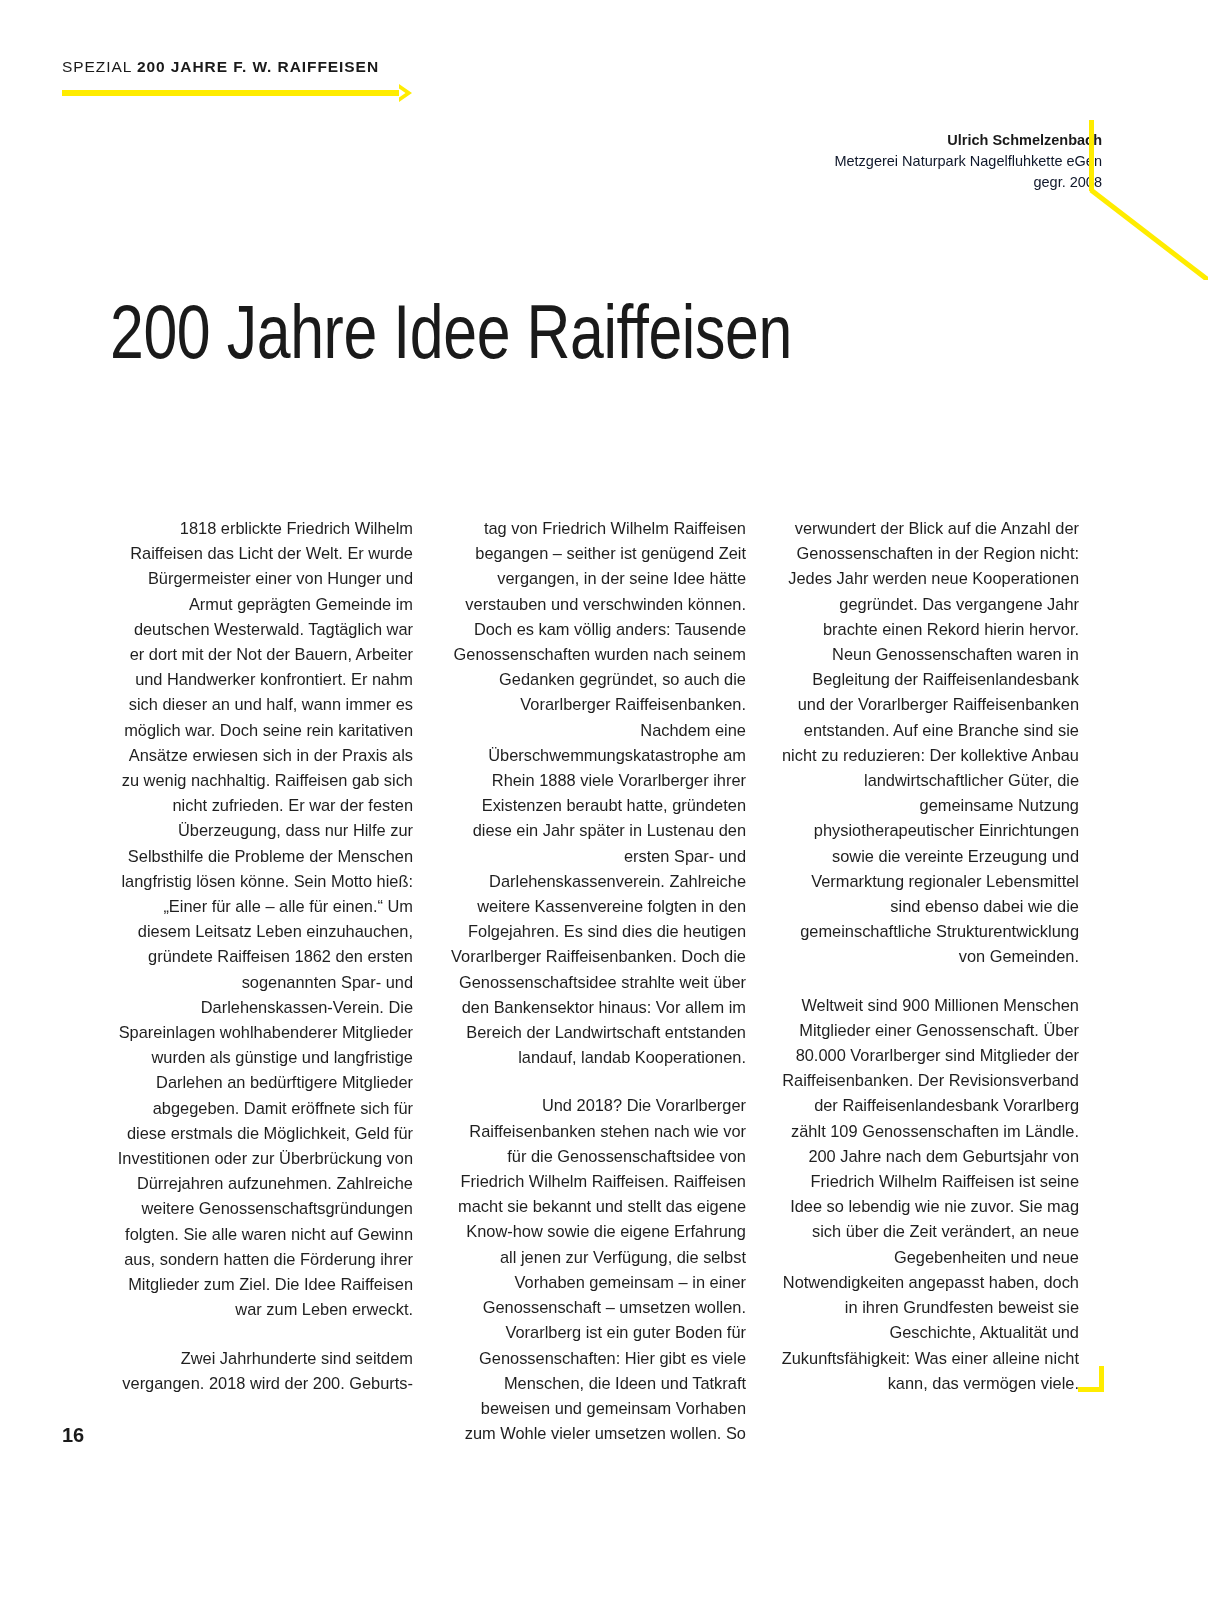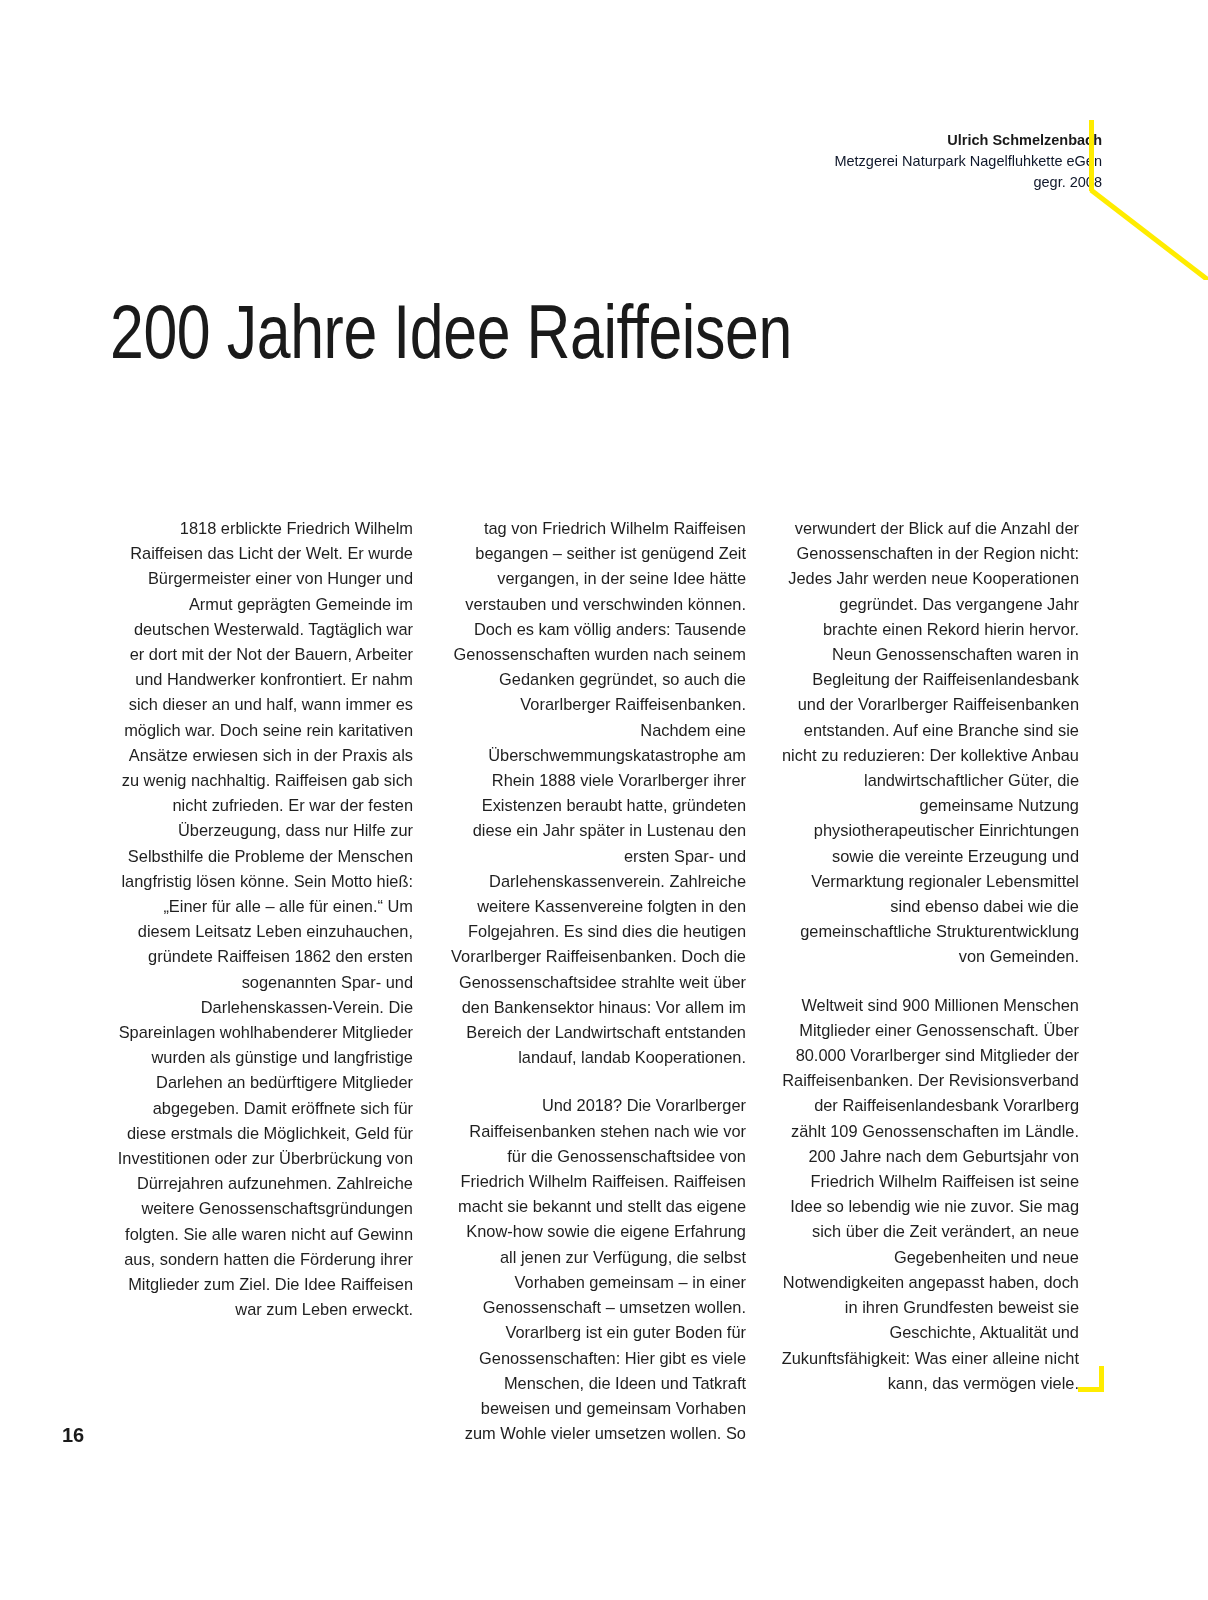--- a/index.html
+++ b/index.html
@@ -166,20 +166,31 @@
     font-size: 20px;
     font-weight: 700;
     color: #1a1a1a;
   }
 </style>
 </head>
 <body>
 
 <div class="page">
 
+  <div class="kicker-block">
+    <div class="kicker-text"><span class="kicker-lead">SPEZIAL </span><span class="kicker-strong">200 JAHRE F. W. RAIFFEISEN</span></div>
+    <div class="kicker-rule-wrap">
+      <div class="kicker-rule"></div>
+      <span class="kicker-arrow">
+        <svg width="24" height="24" viewBox="0 0 24 24" aria-hidden="true">
+          <path d="M7 3 L20 12 L7 21 L7 16.5 L13.5 12 L7 7.5 Z" fill="#ffec00"></path>
+        </svg>
+      </span>
+    </div>
+  </div>
 
   <div class="author-block">
     <div class="author-name">Ulrich Schmelzenbach</div>
     <div class="author-org">Metzgerei Naturpark Nagelfluhkette eGen</div>
     <div class="author-founded">gegr. 2008</div>
   </div>
 
   <div class="deco-topright">
     <svg width="140" height="160" viewBox="0 0 140 160" aria-hidden="true">
       <path d="M23.5 0 L23.5 71" stroke="#ffec00" stroke-width="5" fill="none"></path>
@@ -190,20 +201,21 @@
   <div class="deco-bracket">
     <div class="b-v"></div>
     <div class="b-h"></div>
   </div>
 
   <h1 class="headline">200 Jahre Idee Raiffeisen</h1>
 
   <div class="columns">
     <div class="col">
       <p>1818 erblickte Friedrich Wilhelm Raiffeisen das Licht der Welt. Er wurde Bürgermeister einer von Hunger und Armut geprägten Gemeinde im deutschen Westerwald. Tagtäglich war er dort mit der Not der Bauern, Arbeiter und Handwerker konfrontiert. Er nahm sich dieser an und half, wann immer es möglich war. Doch seine rein karitativen Ansätze erwiesen sich in der Praxis als zu wenig nachhaltig. Raiffeisen gab sich nicht zufrieden. Er war der festen Überzeugung, dass nur Hilfe zur Selbsthilfe die Probleme der Menschen langfristig lösen könne. Sein Motto hieß: „Einer für alle – alle für einen.“ Um diesem Leitsatz Leben einzuhauchen, gründete Raiffeisen 1862 den ersten sogenannten Spar- und Darlehenskassen-Verein. Die Spareinlagen wohlhabenderer Mitglieder wurden als günstige und langfristige Darlehen an bedürftigere Mitglieder abgegeben. Damit eröffnete sich für diese erstmals die Möglichkeit, Geld für Investitionen oder zur Überbrückung von Dürrejahren aufzunehmen. Zahlreiche weitere Genossenschaftsgründungen folgten. Sie alle waren nicht auf Gewinn aus, sondern hatten die Förderung ihrer Mitglieder zum Ziel. Die Idee Raiffeisen war zum Leben erweckt.</p>
+      <p>Zwei Jahrhunderte sind seitdem vergangen. 2018 wird der 200. Geburts-</p>
     </div>
     <div class="col">
       <p>tag von Friedrich Wilhelm Raiffeisen begangen – seither ist genügend Zeit vergangen, in der seine Idee hätte verstauben und verschwinden können. Doch es kam völlig anders: Tausende Genossenschaften wurden nach seinem Gedanken gegründet, so auch die Vorarlberger Raiffeisenbanken. Nachdem eine Überschwemmungskatastrophe am Rhein 1888 viele Vorarlberger ihrer Existenzen beraubt hatte, gründeten diese ein Jahr später in Lustenau den ersten Spar- und Darlehenskassenverein. Zahlreiche weitere Kassenvereine folgten in den Folgejahren. Es sind dies die heutigen Vorarlberger Raiffeisenbanken. Doch die Genossenschaftsidee strahlte weit über den Bankensektor hinaus: Vor allem im Bereich der Landwirtschaft entstanden landauf, landab Kooperationen.</p>
       <p>Und 2018? Die Vorarlberger Raiffeisenbanken stehen nach wie vor für die Genossenschaftsidee von Friedrich Wilhelm Raiffeisen. Raiffeisen macht sie bekannt und stellt das eigene Know-how sowie die eigene Erfahrung all jenen zur Verfügung, die selbst Vorhaben gemeinsam – in einer Genossenschaft – umsetzen wollen. Vorarlberg ist ein guter Boden für Genossenschaften: Hier gibt es viele Menschen, die Ideen und Tatkraft beweisen und gemeinsam Vorhaben zum Wohle vieler umsetzen wollen. So</p>
     </div>
     <div class="col">
       <p>verwundert der Blick auf die Anzahl der Genossenschaften in der Region nicht: Jedes Jahr werden neue Kooperationen gegründet. Das vergangene Jahr brachte einen Rekord hierin hervor. Neun Genossenschaften waren in Begleitung der Raiffeisenlandesbank und der Vorarlberger Raiffeisenbanken entstanden. Auf eine Branche sind sie nicht zu reduzieren: Der kollektive Anbau landwirtschaftlicher Güter, die gemeinsame Nutzung physiotherapeutischer Einrichtungen sowie die vereinte Erzeugung und Vermarktung regionaler Lebensmittel sind ebenso dabei wie die gemeinschaftliche Strukturentwicklung von Gemeinden.</p>
       <p>Weltweit sind 900 Millionen Menschen Mitglieder einer Genossenschaft. Über 80.000 Vorarlberger sind Mitglieder der Raiffeisenbanken. Der Revisionsverband der Raiffeisenlandesbank Vorarlberg zählt 109 Genossenschaften im Ländle. 200 Jahre nach dem Geburtsjahr von Friedrich Wilhelm Raiffeisen ist seine Idee so lebendig wie nie zuvor. Sie mag sich über die Zeit verändert, an neue Gegebenheiten und neue Notwendigkeiten angepasst haben, doch in ihren Grundfesten beweist sie Geschichte, Aktualität und Zukunftsfähigkeit: Was einer alleine nicht kann, das vermögen viele.</p>
     </div>
   </div>

